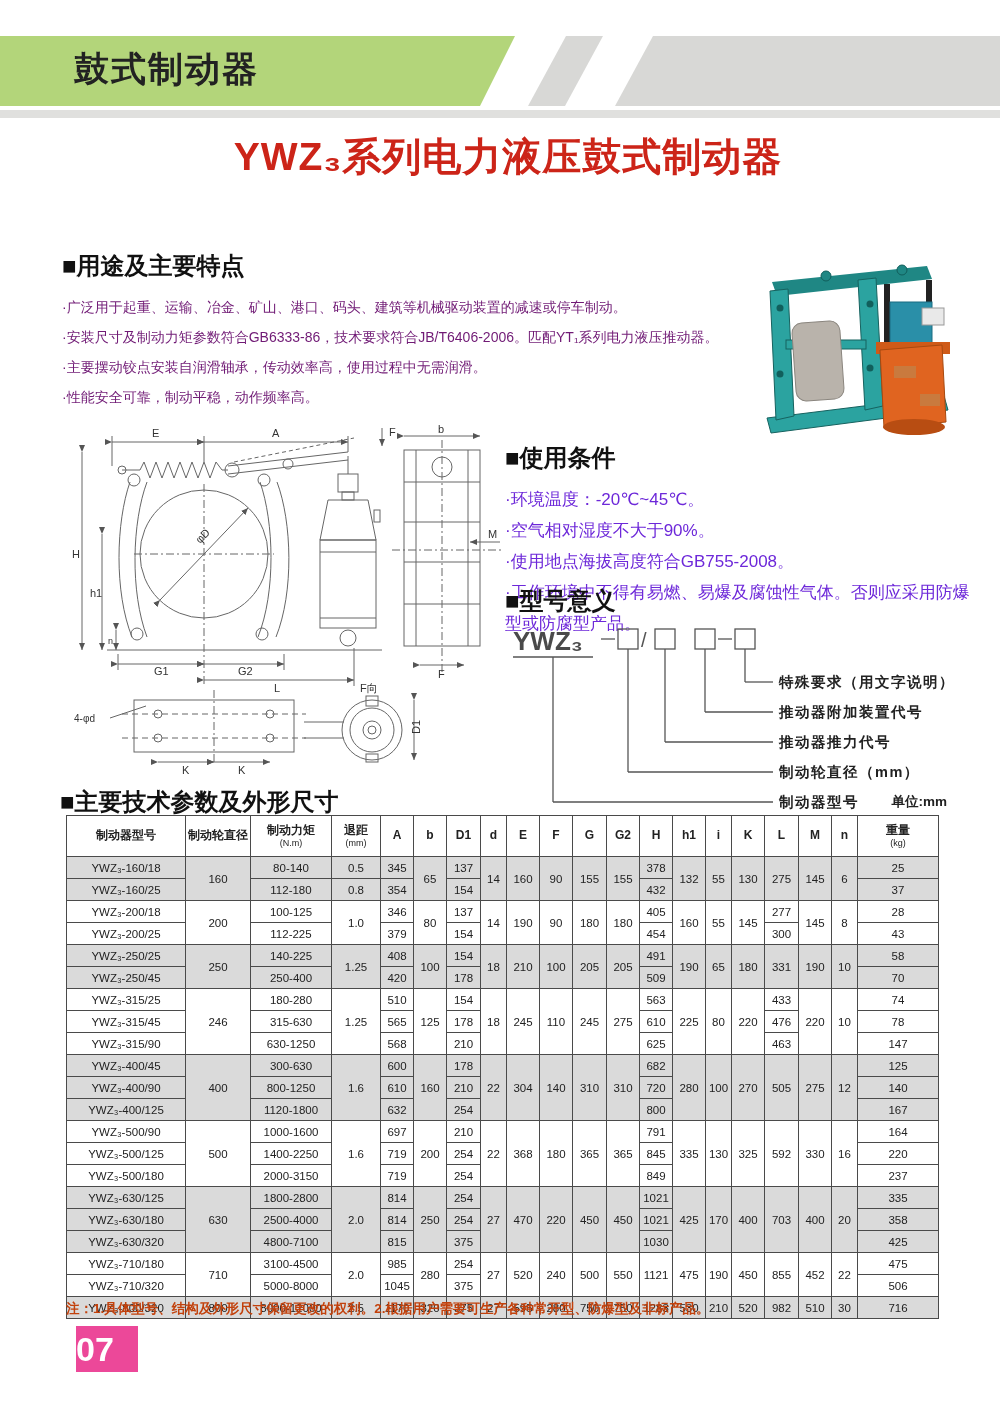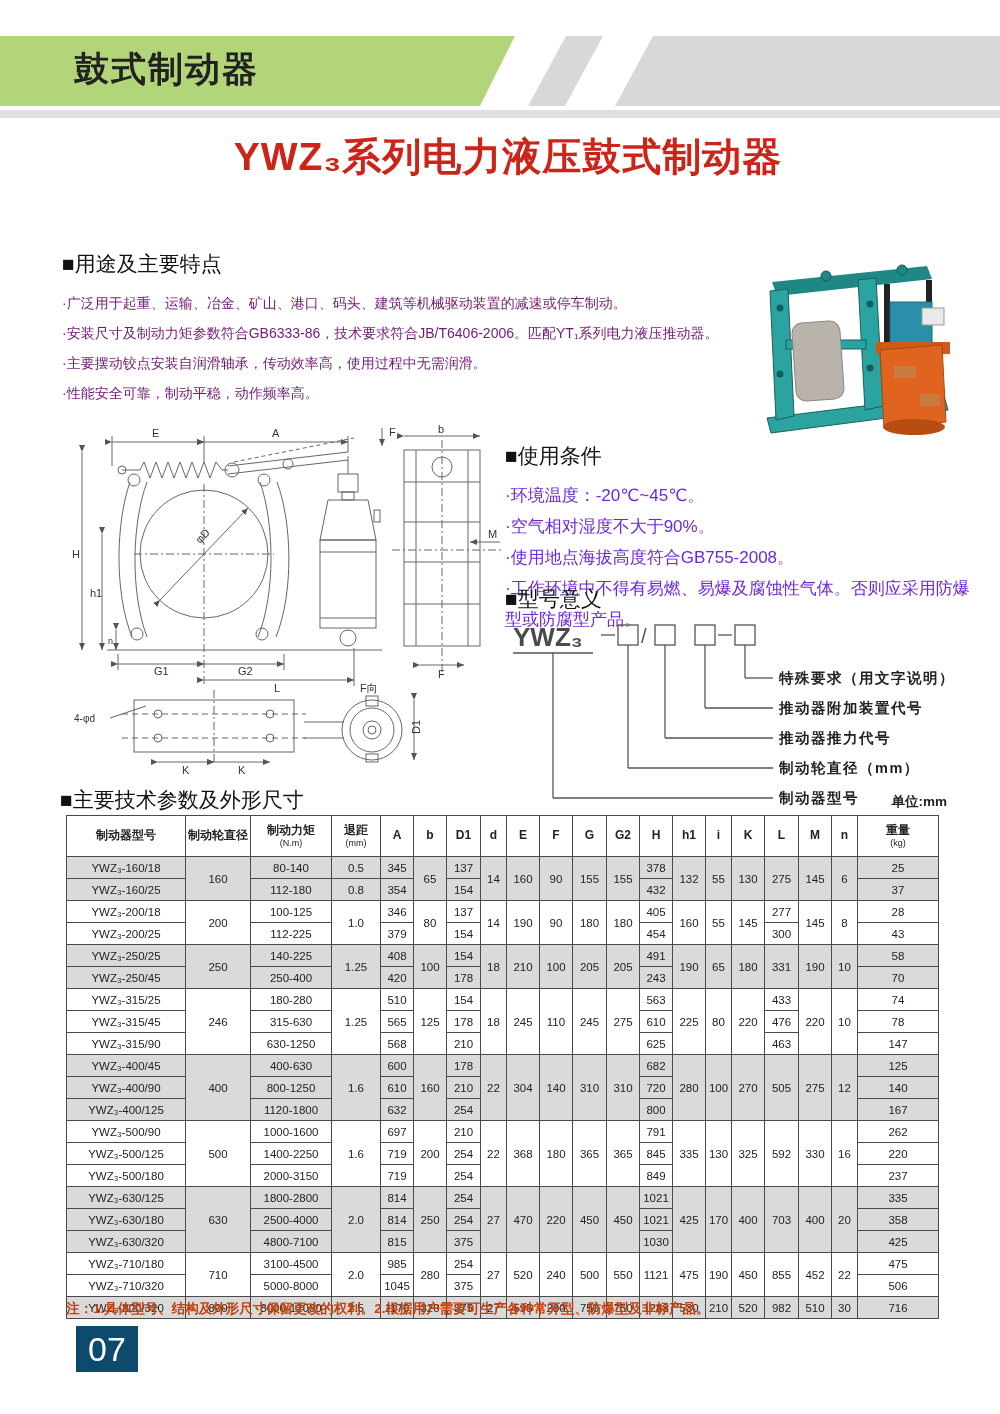--- a/index.html
+++ b/index.html
@@ -10,21 +10,21 @@
              clip-path:polygon(0 0,515px 0,480px 70px,0 70px);}
   .hdr-tab{position:absolute;left:74px;top:46px;font-size:35px;font-weight:bold;color:#222;letter-spacing:2px;}
   .hdr-s1{position:absolute;left:528px;top:36px;width:75px;height:70px;background:#d8d8d6;
           clip-path:polygon(38px 0,75px 0,37px 70px,0 70px);}
   .hdr-s2{position:absolute;left:615px;top:36px;width:385px;height:70px;background:#d8d8d6;
           clip-path:polygon(38px 0,385px 0,385px 70px,0 70px);}
   .hdr-bar{position:absolute;left:0;top:110px;width:1000px;height:8px;background:#e0e0de;}
   .title{position:absolute;left:8px;top:130px;width:1000px;text-align:center;
          font-size:39px;font-weight:bold;color:#cc2418;letter-spacing:1px;}
   
-  .sec-h{font-size:21px;font-weight:normal;color:#111;}
+  .sec-h{font-size:24px;font-weight:bold;color:#111;}
   .features{position:absolute;left:62px;top:250px;width:706px;}
   .features ul,.conds ul{list-style:none;margin:10px 0 0 0;padding:0;}
   .features li{font-size:14px;line-height:30px;color:#701a75;}
   .conds{position:absolute;left:505px;top:420px;width:468px;margin-top:22px;}
   .conds li{font-size:17px;line-height:31px;color:#6d28d9;}
   .meaning{position:absolute;left:505px;top:585px;width:470px;}
   .unit-note{position:absolute;left:855px;top:793px;width:92px;text-align:right;font-size:13.5px;font-weight:bold;color:#222;}
   .specs-h{position:absolute;left:60px;top:786px;}
   
   .photo{position:absolute;left:742px;top:246px;width:228px;height:202px;}
@@ -32,22 +32,22 @@
   
   .spec-table{position:absolute;left:66px;top:815px;border-collapse:collapse;table-layout:fixed;
               width:872px;font-size:11.5px;color:#222;}
   .spec-table th,.spec-table td{border:1px solid #4a4a4a;text-align:center;vertical-align:middle;
               padding:0;overflow:hidden;background:#fff;}
   .spec-table thead th{height:40px;font-weight:bold;font-size:12px;line-height:1.15;}
   .spec-table tbody td{height:21px;}
   .spec-table .th-sub{font-size:9px;font-weight:normal;}
   .spec-table tr.shaded td{background:#dadada;}
   .footnote{position:absolute;left:66px;top:1300px;width:900px;font-size:13.5px;font-weight:bold;color:#c2410c;}
-  .pagenum{position:absolute;left:76px;top:1326px;width:62px;height:46px;background:#0c4a6e;
-           color:#fff;font-size:34px;font-weight:normal;text-align:center;line-height:46px;}
+  .pagenum{position:absolute;left:76px;top:1326px;width:62px;height:46px;background:#ec4899;
+           color:#fff;font-size:34px;font-weight:bold;text-align:left;line-height:46px;}
   svg text{font-family:"Liberation Sans","DejaVu Sans",sans-serif;}
 </style>
 </head>
 <body>
 
 <div class="page">
 
   <div class="hdr-green"></div>
   <div class="hdr-s1"></div>
   <div class="hdr-s2"></div>
@@ -396,21 +396,21 @@
           <td rowspan="2">331</td>
           <td rowspan="2">190</td>
           <td rowspan="2">10</td>
           <td>58</td>
         </tr>
         <tr class="shaded">
           <td>YWZ₃-250/45</td>
           <td>250-400</td>
           <td>420</td>
           <td>178</td>
-          <td>243</td>
+          <td>509</td>
           <td>70</td>
         </tr>
         <tr>
           <td>YWZ₃-315/25</td>
           <td rowspan="3">246</td>
           <td>180-280</td>
           <td rowspan="3">1.25</td>
           <td>510</td>
           <td rowspan="3">125</td>
           <td>154</td>
@@ -442,21 +442,21 @@
           <td>630-1250</td>
           <td>568</td>
           <td>210</td>
           <td>625</td>
           <td>463</td>
           <td>147</td>
         </tr>
         <tr class="shaded">
           <td>YWZ₃-400/45</td>
           <td rowspan="3">400</td>
-          <td>400-630</td>
+          <td>300-630</td>
           <td rowspan="3">1.6</td>
           <td>600</td>
           <td rowspan="3">160</td>
           <td>178</td>
           <td rowspan="3">22</td>
           <td rowspan="3">304</td>
           <td rowspan="3">140</td>
           <td rowspan="3">310</td>
           <td rowspan="3">310</td>
           <td>682</td>
@@ -497,21 +497,21 @@
           <td rowspan="3">180</td>
           <td rowspan="3">365</td>
           <td rowspan="3">365</td>
           <td>791</td>
           <td rowspan="3">335</td>
           <td rowspan="3">130</td>
           <td rowspan="3">325</td>
           <td rowspan="3">592</td>
           <td rowspan="3">330</td>
           <td rowspan="3">16</td>
-          <td>262</td>
+          <td>164</td>
         </tr>
         <tr>
           <td>YWZ₃-500/125</td>
           <td>1400-2250</td>
           <td>719</td>
           <td>254</td>
           <td>845</td>
           <td>220</td>
         </tr>
         <tr>

